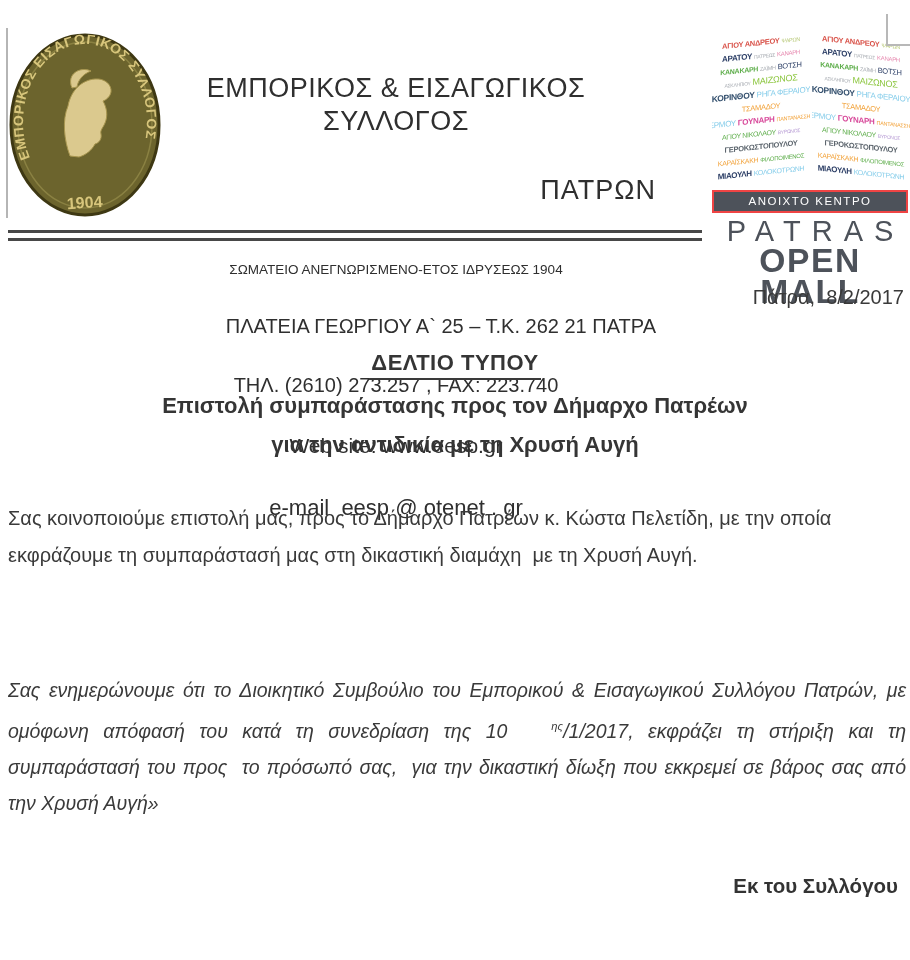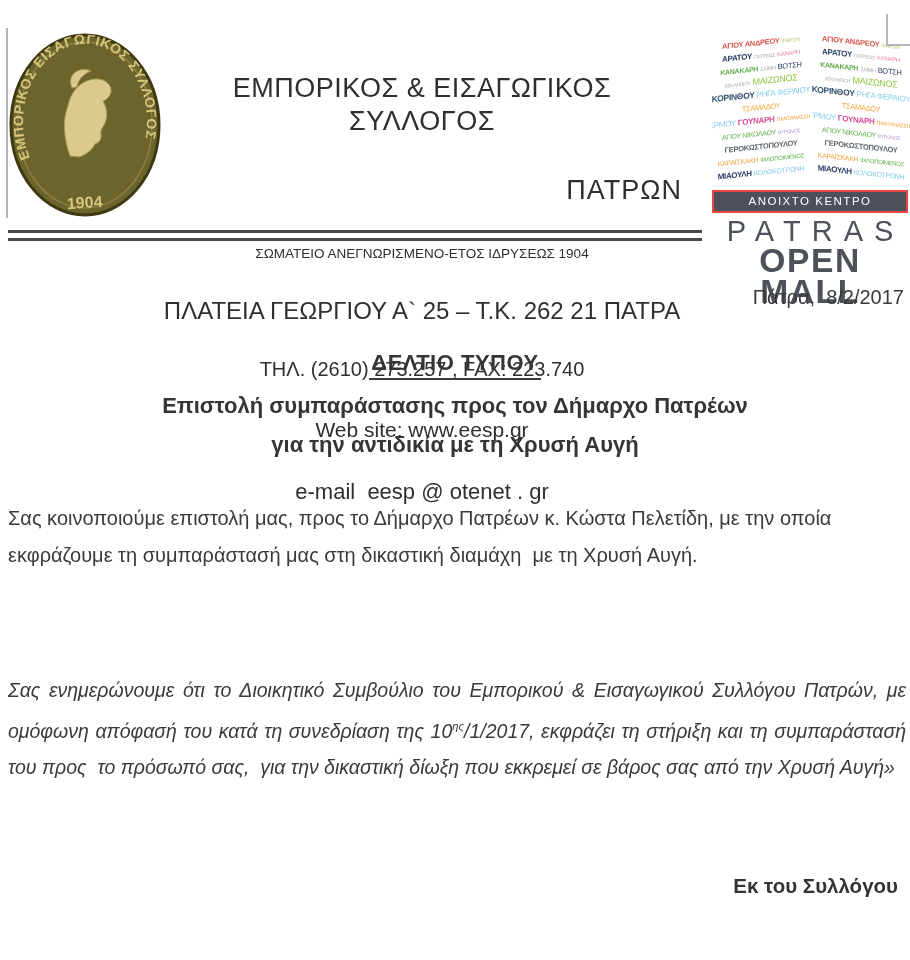--- a/index.html
+++ b/index.html
@@ -3,25 +3,25 @@
 <meta charset="utf-8">
 <style>
   html,body{margin:0;padding:0;background:#ffffff;}
   .page{
     position:relative;width:910px;height:960px;background:#ffffff;overflow:hidden;
     font-family:"Liberation Sans", sans-serif;color:var(--body_text,#3a3a3a);
   }
   
   .seal{position:absolute;left:6px;top:28px;width:154px;height:190px;border-left:2px solid #b5b5b5;}
   
-  .org-header{position:absolute;left:162px;top:36px;width:520px;text-align:center;color:#2f2f2f;white-space:pre-wrap;}
+  .org-header{position:absolute;left:136px;top:36px;width:520px;text-align:center;color:#2f2f2f;white-space:pre-wrap;}
   .org1{font-size:27px;line-height:33px;letter-spacing:.5px;}
   .org2{font-size:27px;line-height:33px;letter-spacing:1px;text-align:right;}
-  .org3{font-size:13.5px;line-height:18px;margin-top:2px;}
-  .org4{font-size:24px;line-height:23px;}
+  .org3{font-size:13.5px;line-height:18px;margin-top:18px;}
+  .org4{font-size:20px;line-height:23px;text-align:right;}
   .org5{font-size:20px;line-height:23px;}
   .org6{font-size:21px;line-height:25px;}
   .org7{font-size:22px;line-height:27px;}
   
   .openmall{position:absolute;left:712px;top:30px;width:196px;}
   .cloud{display:flex;gap:2px;height:148px;padding-top:6px;}
   .cloud-panel{width:50%;display:flex;flex-direction:column;justify-content:flex-start;}
   .cloud-left{transform:skewY(-6deg);transform-origin:center;}
   .cloud-right{transform:skewY(6deg);transform-origin:center;}
   .street-row{display:flex;justify-content:center;align-items:baseline;gap:2px;height:13px;line-height:13px;white-space:nowrap;overflow:hidden;letter-spacing:-0.3px;}
@@ -39,21 +39,21 @@
   .date{position:absolute;top:286px;right:6px;font-size:20px;white-space:pre-wrap;}
   
   .title-block{position:absolute;top:350px;left:0;width:100%;text-align:center;color:#353535;}
   .title{display:inline-block;font-size:22px;font-weight:bold;letter-spacing:.5px;
          border-bottom:2px solid #3a3a3a;padding:0 2px 2px;}
   .subtitle{font-size:22px;font-weight:bold;margin-top:13px;}
   
   .para1{position:absolute;top:500px;left:8px;width:894px;font-size:20px;line-height:37px;white-space:pre-wrap;}
   .quote{position:absolute;top:600px;left:8px;width:898px;font-style:italic;font-size:19.5px;line-height:36px;white-space:pre-wrap;}
   .quote-body{text-align:justify;}
-  .quote-body sup{font-size:0.58em;}
+  .quote-body sup{font-size:0.58em;padding-left:44px;}
   .signoff{position:absolute;top:874px;right:12px;font-size:20.5px;font-weight:bold;color:#333;}
 </style>
 </head>
 <body>
 
 <div class="page">
 
   <div class="seal">
     <svg width="154" height="190" viewBox="0 0 154 190">
       <ellipse cx="77" cy="97" rx="74" ry="90" style="fill:var(--seal_bg,#6c642d);stroke:#3e3813;stroke-width:3"></ellipse>

